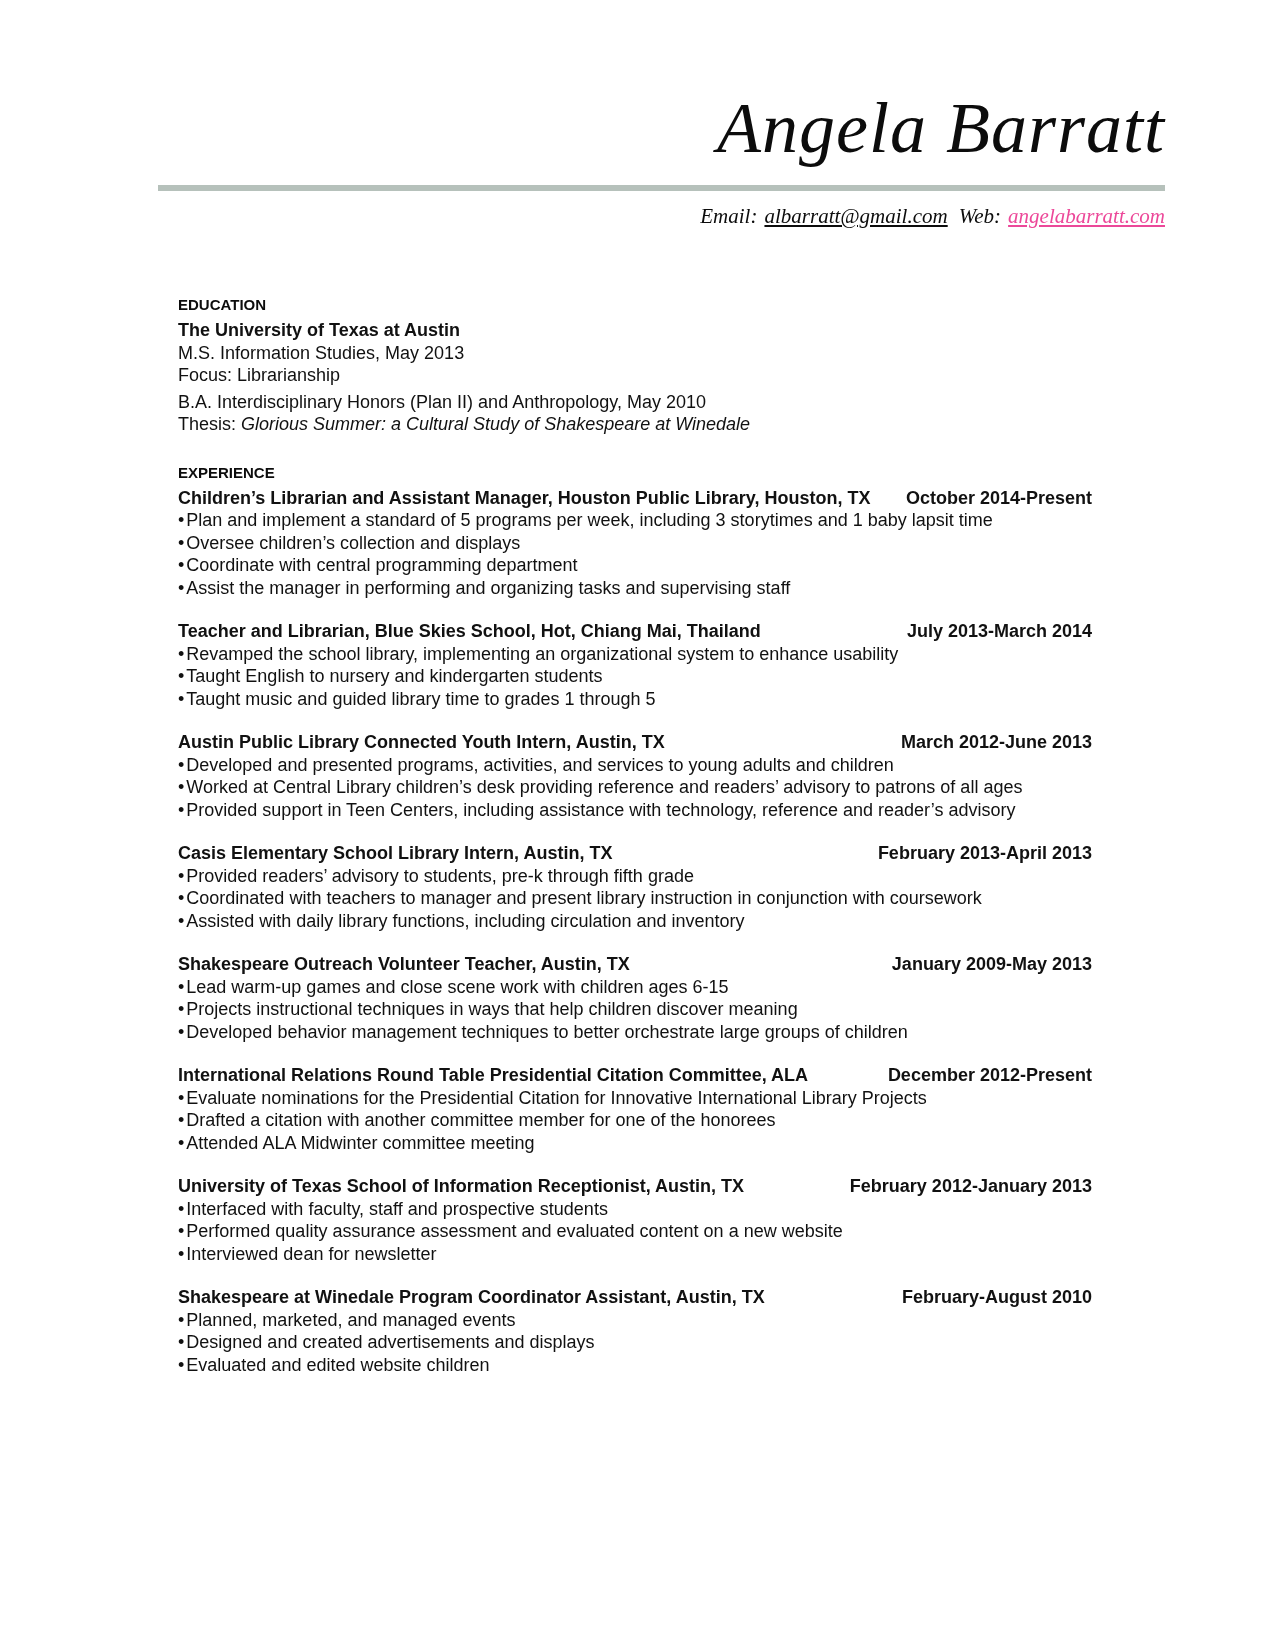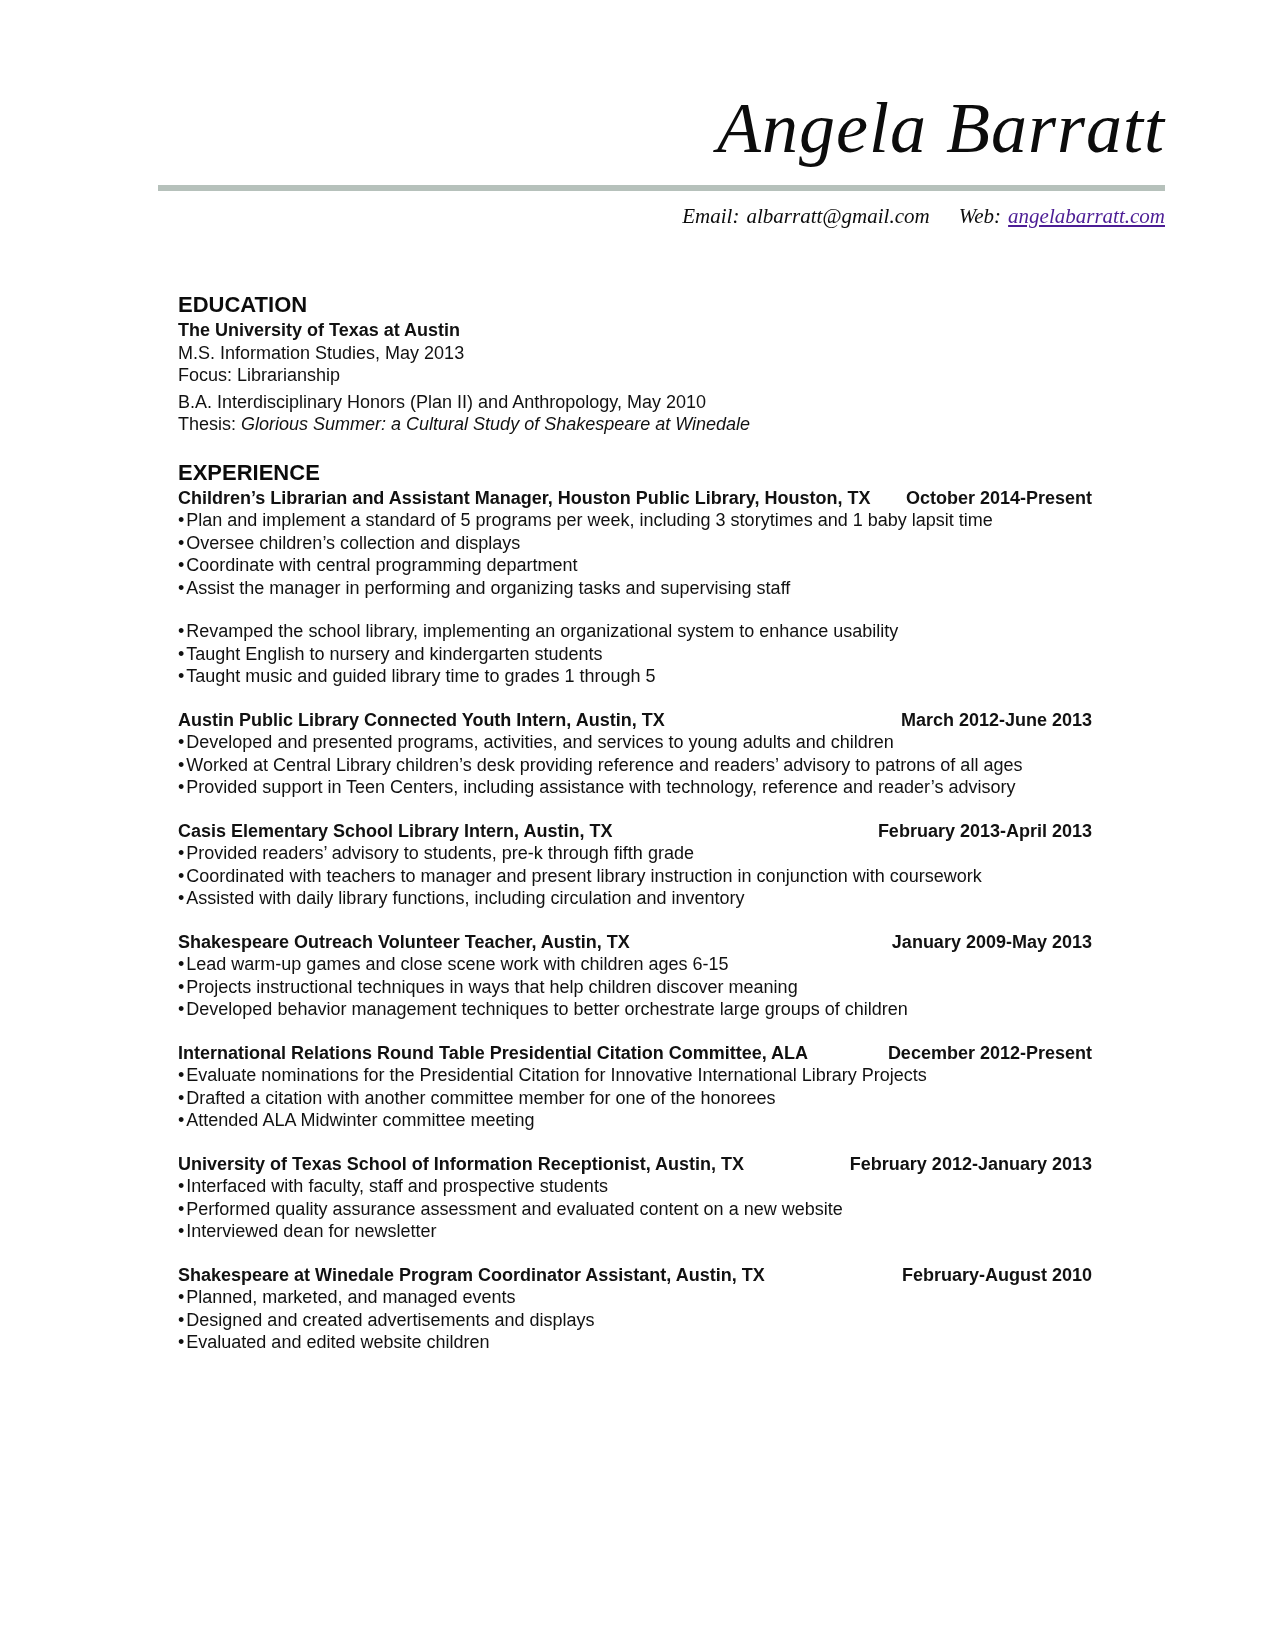--- a/index.html
+++ b/index.html
@@ -39,32 +39,32 @@
   }
   .contact {
     margin: 13px 110px 0 0;
     font-family: "Liberation Serif", "DejaVu Serif", serif;
     font-style: italic;
     font-size: 21px;
     line-height: 25px;
     color: #0c0c0c;
   }
   .contact .lbl { margin-right: 7px; }
-  .contact .val { margin-right: 29px; }
+  .contact .val { margin-right: 11px; text-decoration: underline; }
   .weblink { text-decoration: underline; }
 
   
   .content {
     margin: 64px 0 0 178px;
     width: 914px;
     font-size: 18px;
     line-height: 22.5px;
   }
   .section-heading {
-    font-size: 22px;
+    font-size: 15px;
     font-weight: bold;
     line-height: 24px;
     margin: 0 0 2px 0;
     color: #0c0c0c;
   }
   .content p { margin: 0; }
   .bold { font-weight: bold; }
   .edu-block + .edu-block { margin-top: 4px; }
   .thesis-label { margin-right: 5px; }
   .thesis-title { font-style: italic; }
@@ -86,21 +86,21 @@
 </style>
 </head>
 <body>
 
 <div class="page">
 
   <header class="header">
     <h1 class="name">Angela Barratt</h1>
     <div class="rule" style="background: rgb(182, 193, 187);"></div>
     <div class="contact">
-      <span class="lbl">Email:</span><span class="val">albarratt@gmail.com</span><span class="lbl">Web:</span><a class="weblink" href="#" style="color: #4c1d95;">angelabarratt.com</a>
+      <span class="lbl">Email:</span><span class="val">albarratt@gmail.com</span><span class="lbl">Web:</span><a class="weblink" href="#" style="color: #ec4899;">angelabarratt.com</a>
     </div>
   </header>
 
   <main class="content">
 
     <section class="education-section">
       <h2 class="section-heading">EDUCATION</h2>
       <div class="edu-block">
         <p class="bold">The University of Texas at Austin</p>
         <p>M.S. Information Studies, May 2013</p>
@@ -131,20 +131,24 @@
             <div class="bullet">
               <span class="dot">•</span>
               <span>Coordinate with central programming department</span>
             </div>
             <div class="bullet">
               <span class="dot">•</span>
               <span>Assist the manager in performing and organizing tasks and supervising staff</span>
             </div>
           </article>
           <article class="job">
+            <div class="job-head">
+              <span class="job-title">Teacher and Librarian, Blue Skies School, Hot, Chiang Mai, Thailand</span>
+              <span class="job-dates">July 2013-March 2014</span>
+            </div>
             <div class="bullet">
               <span class="dot">•</span>
               <span>Revamped the school library, implementing an organizational system to enhance usability</span>
             </div>
             <div class="bullet">
               <span class="dot">•</span>
               <span>Taught English to nursery and kindergarten students</span>
             </div>
             <div class="bullet">
               <span class="dot">•</span>

